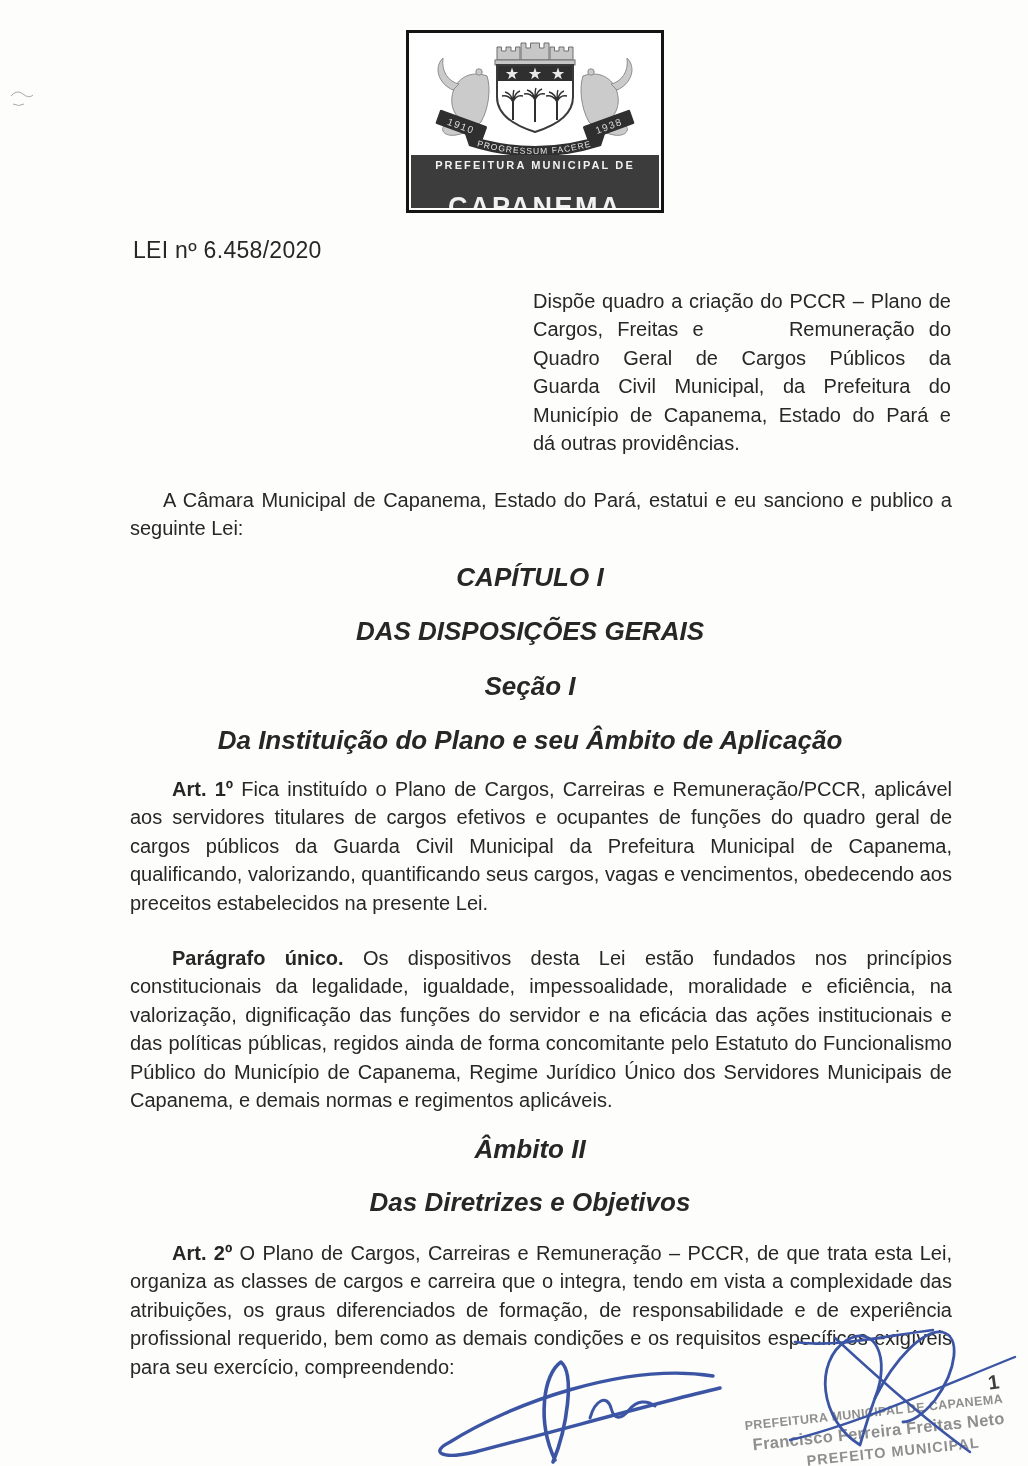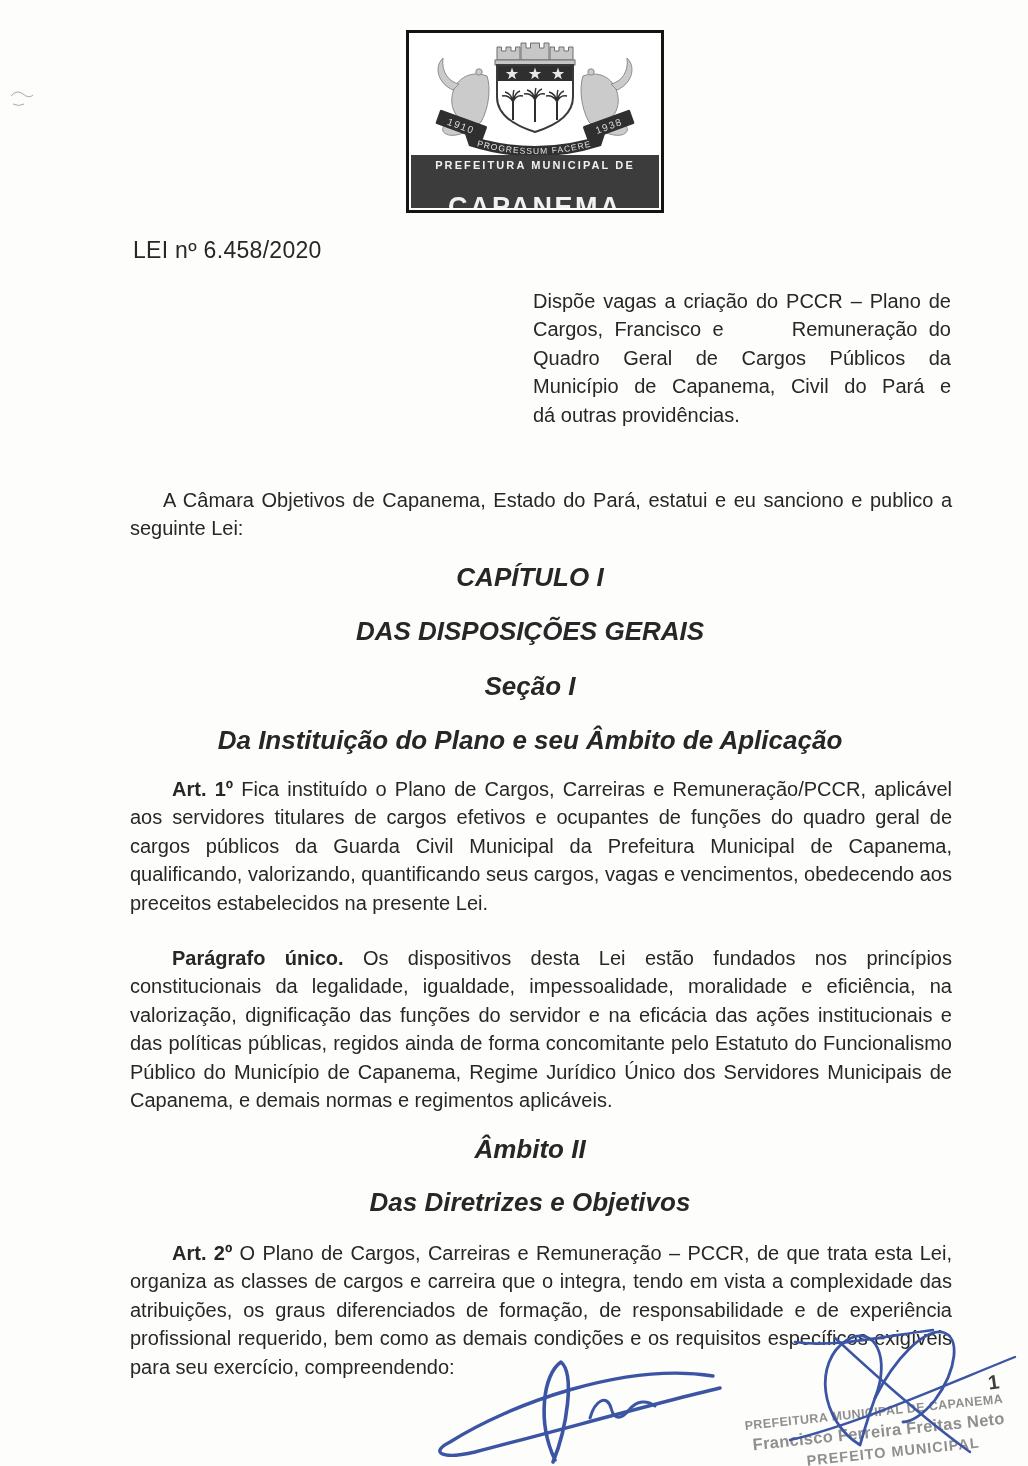--- a/index.html
+++ b/index.html
@@ -119,28 +119,29 @@
     <div class="band">
       <div class="band-org">PREFEITURA MUNICIPAL DE</div>
       <div class="band-name">CAPANEMA</div>
       <div class="band-slogan">GOVERNO DO TRABALHO</div>
     </div>
   </div>
 
   <div class="abs title">LEI nº 6.458/2020</div>
 
   <div class="abs ementa">
-      <div class="jline">Dispõe vagas a criação do PCCR – Plano de</div>
-      <div class="jline">Cargos, Francisco e      Remuneração do</div>
+      <div class="jline">Dispõe quadro a criação do PCCR – Plano de</div>
+      <div class="jline">Cargos, Freitas e      Remuneração do</div>
       <div class="jline">Quadro Geral de Cargos Públicos da</div>
-      <div class="jline">Município de Capanema, Civil do Pará e</div>
+      <div class="jline">Guarda Civil Municipal, da Prefeitura do</div>
+      <div class="jline">Município de Capanema, Estado do Pará e</div>
       <div class="jline last">dá outras providências.</div>
     </div>
 
-  <p class="abs para preamble">A Câmara Objetivos de Capanema, Estado do Pará, estatui e eu sanciono e publico a seguinte Lei:</p>
+  <p class="abs para preamble">A Câmara Municipal de Capanema, Estado do Pará, estatui e eu sanciono e publico a seguinte Lei:</p>
 
   <div class="abs heading" style="top:562px">CAPÍTULO I</div>
   <div class="abs heading" style="top:616px">DAS DISPOSIÇÕES GERAIS</div>
   <div class="abs heading" style="top:671px">Seção I</div>
   <div class="abs heading" style="top:725px">Da Instituição do Plano e seu Âmbito de Aplicação</div>
 
   <p class="abs para art" style="top:775px"><span class="b">Art. 1º</span><span> Fica instituído o Plano de Cargos, Carreiras e Remuneração/PCCR, aplicável aos servidores titulares de cargos efetivos e ocupantes de funções do quadro geral de cargos públicos da Guarda Civil Municipal da Prefeitura Municipal de Capanema, qualificando, valorizando, quantificando seus cargos, vagas e vencimentos, obedecendo aos preceitos estabelecidos na presente Lei.</span></p>
 
   <p class="abs para art" style="top:944px"><span class="b">Parágrafo único.</span><span> Os dispositivos desta Lei estão fundados nos princípios constitucionais da legalidade, igualdade, impessoalidade, moralidade e eficiência, na valorização, dignificação das funções do servidor e na eficácia das ações institucionais e das políticas públicas, regidos ainda de forma concomitante pelo Estatuto do Funcionalismo Público do Município de Capanema, Regime Jurídico Único dos Servidores Municipais de Capanema, e demais normas e regimentos aplicáveis.</span></p>
 

